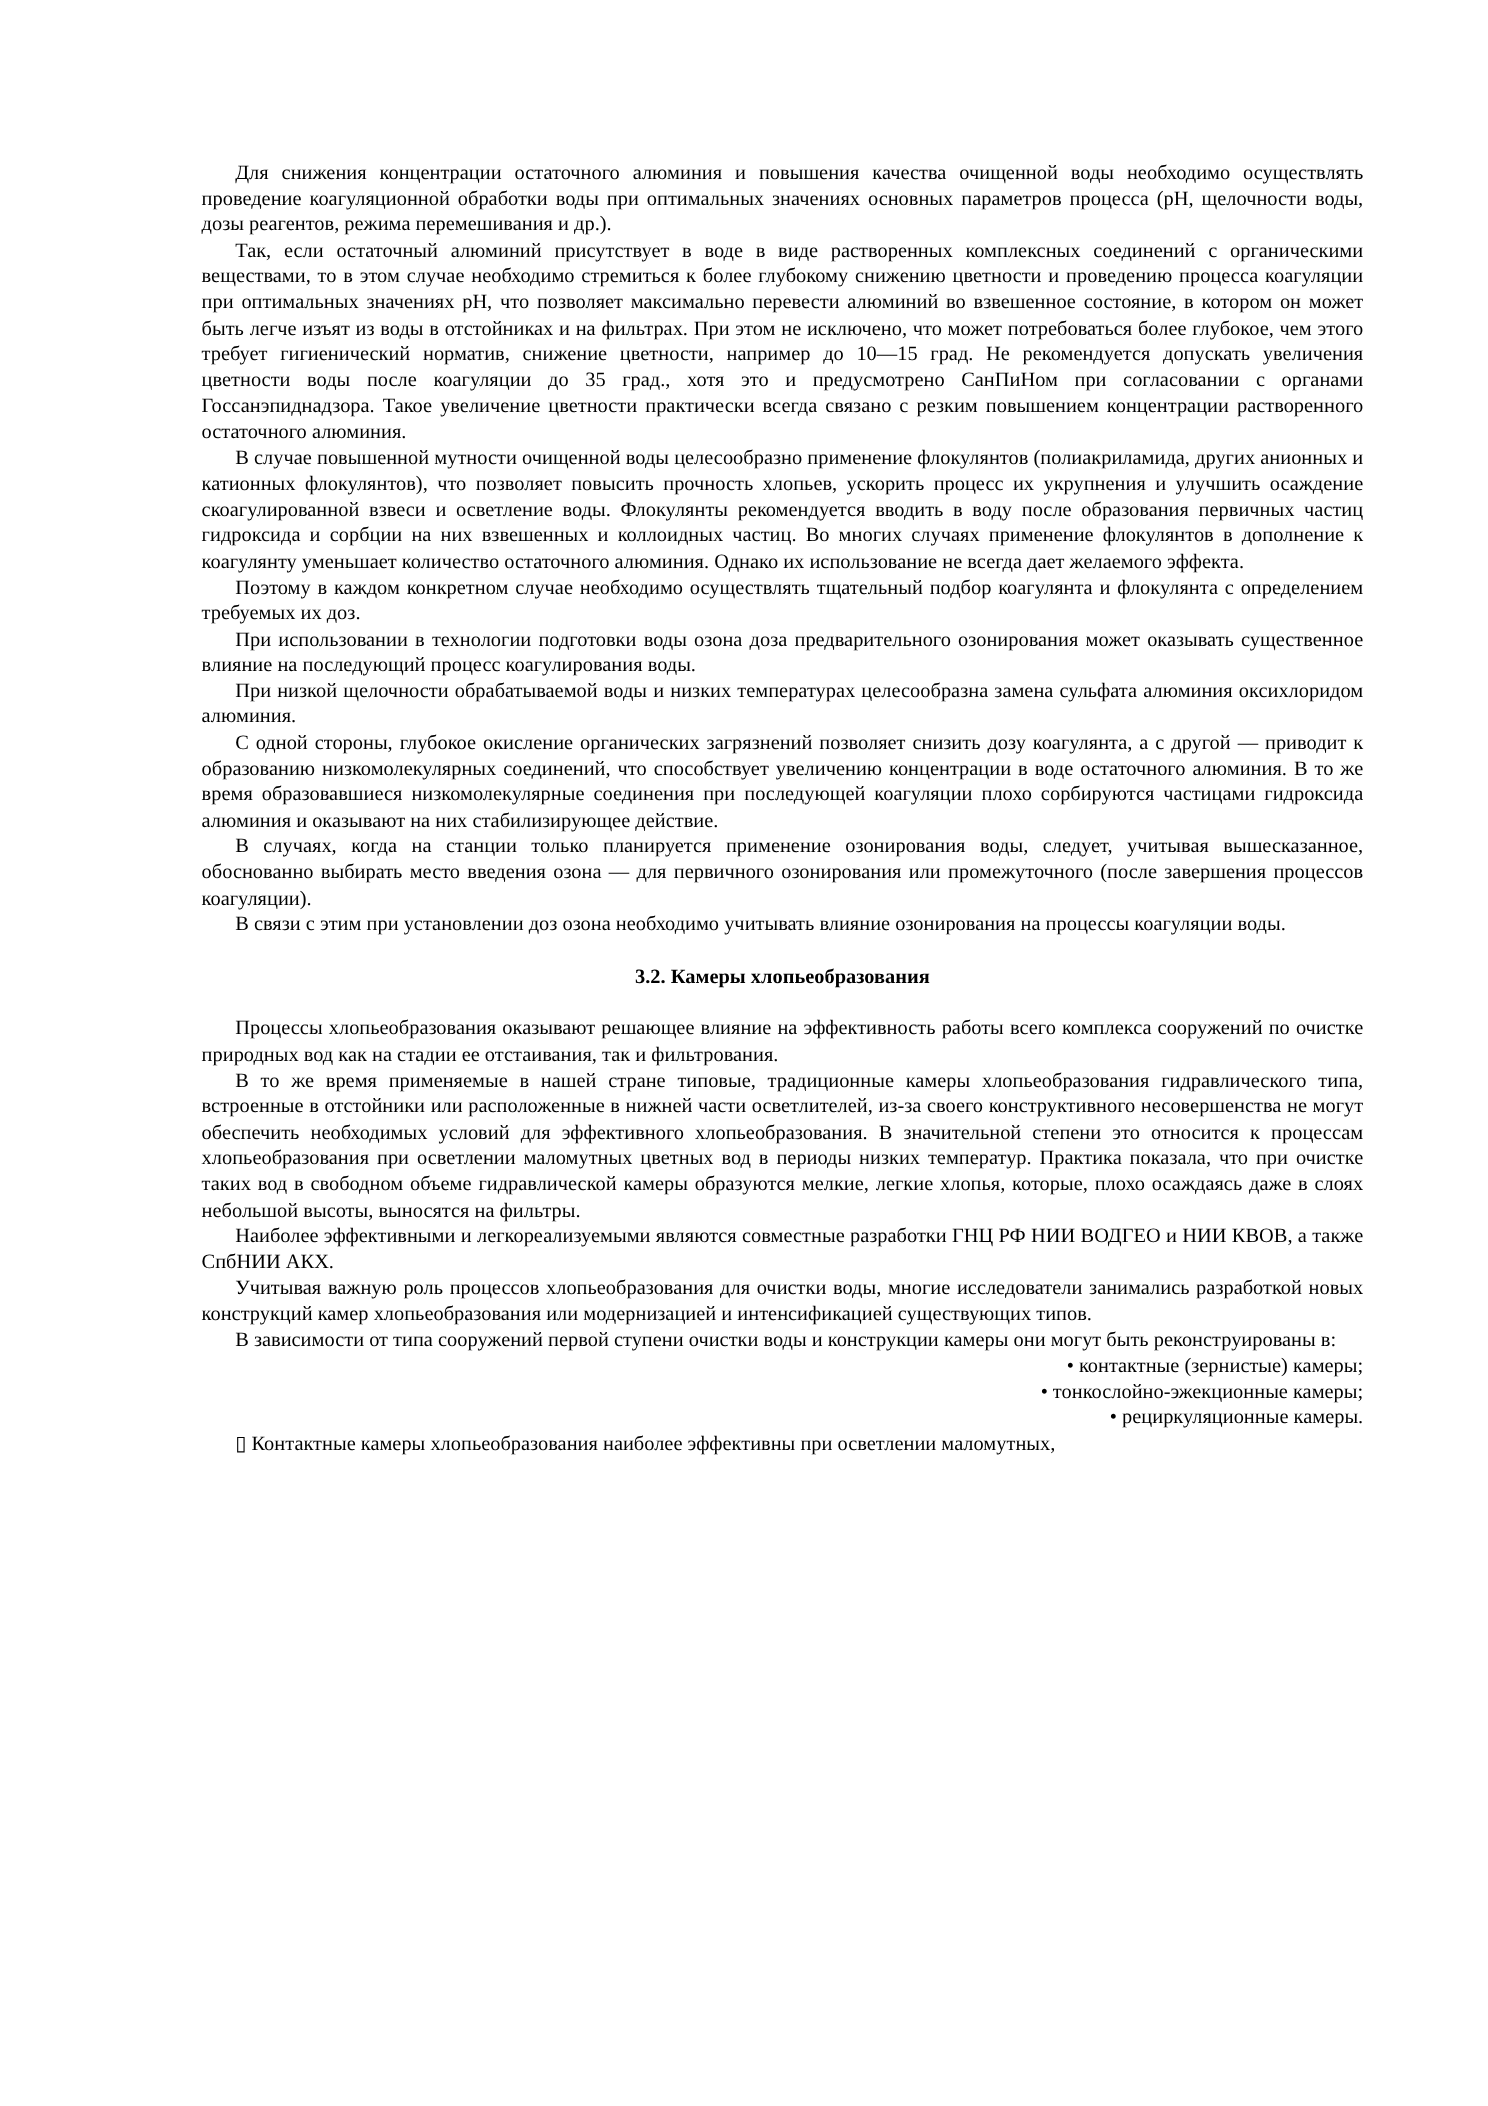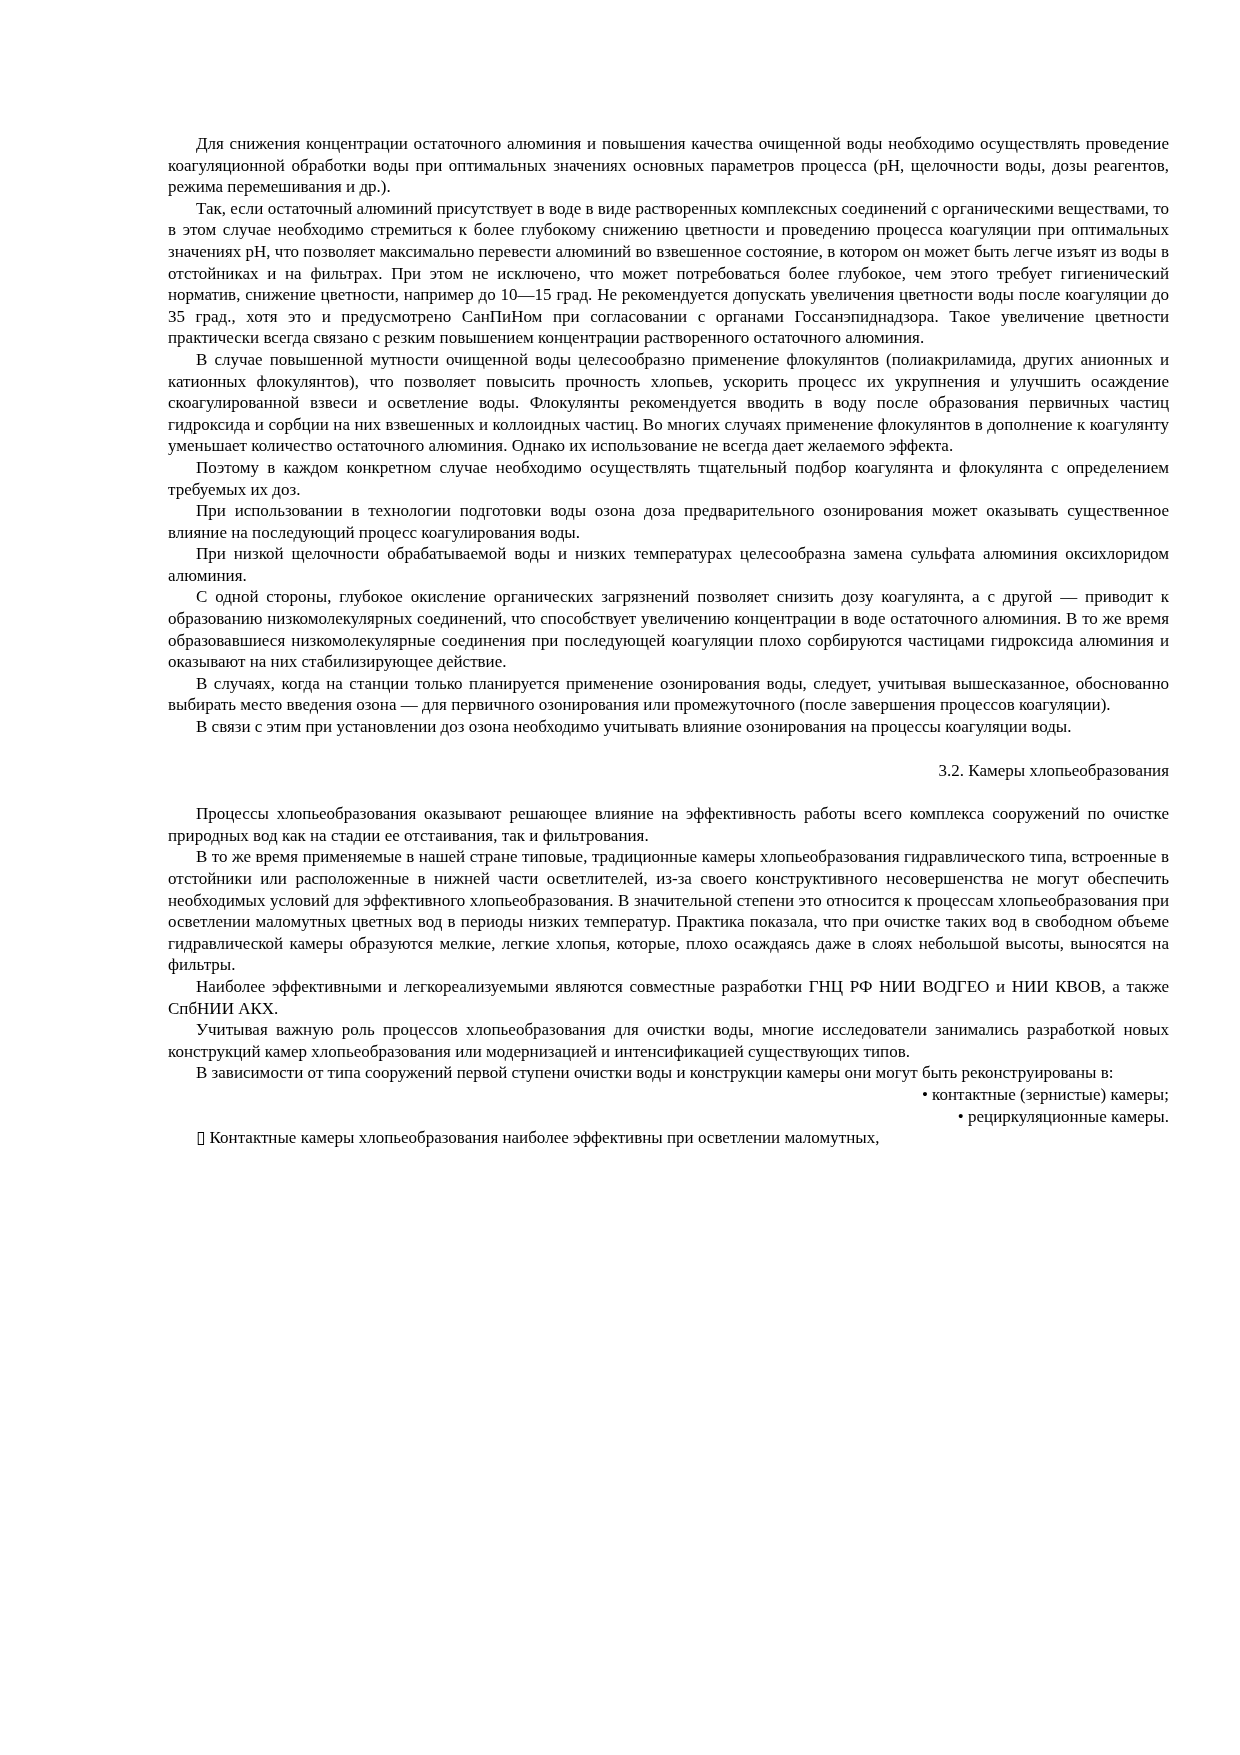--- a/index.html
+++ b/index.html
@@ -6,36 +6,36 @@
     margin: 0;
     padding: 0;
     background: #ffffff;
   }
   .page {
     width: 1240px;
     height: 1755px;
     margin: 0 auto;
     background: #ffffff;
     box-sizing: border-box;
-    padding: 133px 71px 40px 168px;
+    padding: 133px 104px 40px 168px;
     font-family: "Liberation Serif", "DejaVu Serif", serif;
     font-size: 17px;
     line-height: 21.6px;
     color: #000000;
     overflow: hidden;
   }
   .doc-body p {
     margin: 0;
     text-align: justify;
     text-indent: 28px;
   }
   .doc-body .heading {
     margin: 22px 0;
-    text-align: right;
-    font-weight: normal;
+    text-align: center;
+    font-weight: bold;
     text-indent: 0;
   }
   .doc-body .bullet {
     margin: 0;
     text-align: right;
     text-indent: 28px;
   }
 </style>
 </head>
 <body>
@@ -55,18 +55,19 @@
 
     <p class="heading">3.2. Камеры хлопьеобразования</p>
 
     <p>Процессы хлопьеобразования оказывают решающее влияние на эффективность работы всего комплекса сооружений по очистке природных вод как на стадии ее отстаивания, так и фильтрования.</p>
     <p>В то же время применяемые в нашей стране типовые, традиционные камеры хлопьеобразования гидравлического типа, встроенные в отстойники или расположенные в нижней части осветлителей, из-за своего конструктивного несовершенства не могут обеспечить необходимых условий для эффективного хлопьеобразования. В значительной степени это относится к процессам хлопьеобразования при осветлении маломутных цветных вод в периоды низких температур. Практика показала, что при очистке таких вод в свободном объеме гидравлической камеры образуются мелкие, легкие хлопья, которые, плохо осаждаясь даже в слоях небольшой высоты, выносятся на фильтры.</p>
     <p>Наиболее эффективными и легкореализуемыми являются совместные разработки ГНЦ РФ НИИ ВОДГЕО и НИИ КВОВ, а также СпбНИИ АКХ.</p>
     <p>Учитывая важную роль процессов хлопьеобразования для очистки воды, многие исследователи занимались разработкой новых конструкций камер хлопьеобразования или модернизацией и интенсификацией существующих типов.</p>
     <p>В зависимости от типа сооружений первой ступени очистки воды и конструкции камеры они могут быть реконструированы в:</p>
 
     <p class="bullet">• контактные (зернистые) камеры;</p>
+    <p class="bullet">• тонкослойно-эжекционные камеры;</p>
     <p class="bullet">• рециркуляционные камеры.</p>
 
     <p>▯ Контактные камеры хлопьеобразования наиболее эффективны при осветлении маломутных,</p>
 
   </div>
 </div>
 
 </body></html>

